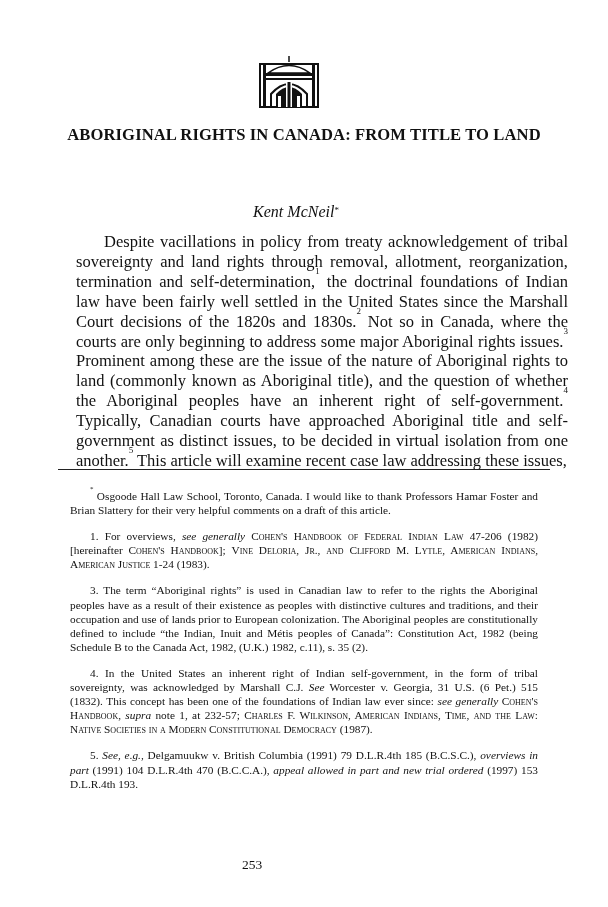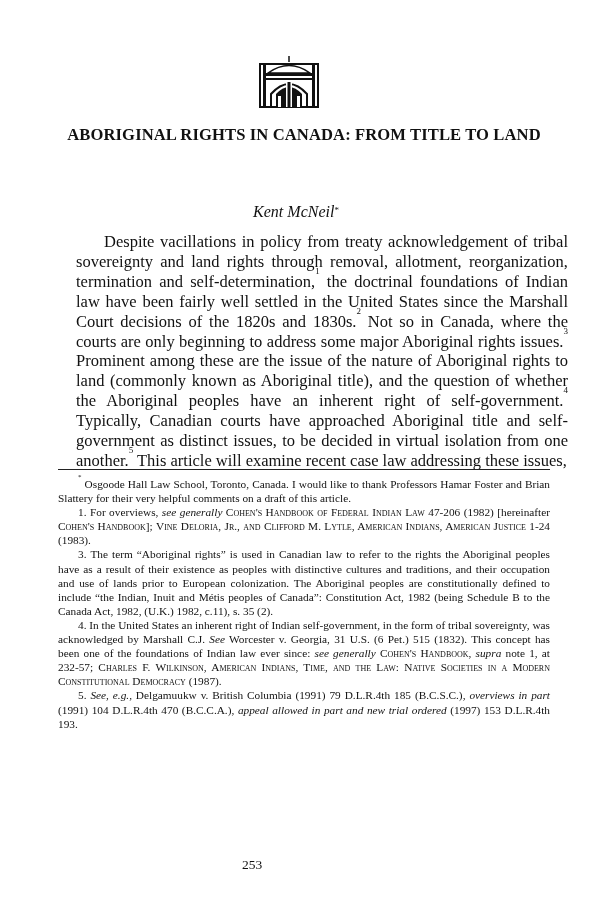--- a/index.html
+++ b/index.html
@@ -25,21 +25,21 @@
     .body-text p { margin: 0; text-indent: 28px; }
     .body-text sup { font-size: 9px; line-height: 0; vertical-align: top; position: relative; top: -1px; }
     .fn-rule {
       position: absolute; left: 58px; width: 492px; top: 469px; height: 0;
       border-top: 1px solid #222;
     }
     .footnotes {
       position: absolute; left: 58px; width: 492px; top: 477px;
       font-size: 11.3px; line-height: 14.1px; text-align: justify;
     }
-    .footnotes p { margin: 0; text-indent: 20px; }
+    .footnotes p { margin: 12px; text-indent: 20px; }
     .footnotes .sc { font-variant: small-caps; }
     .footnotes sup { font-size: 7px; line-height: 0; vertical-align: top; }
     .page-number {
       position: absolute; left: 0; width: 504px; top: 857px;
       text-align: center; font-size: 13.5px;
     }
   </style>
 </head>
 <body>
 

